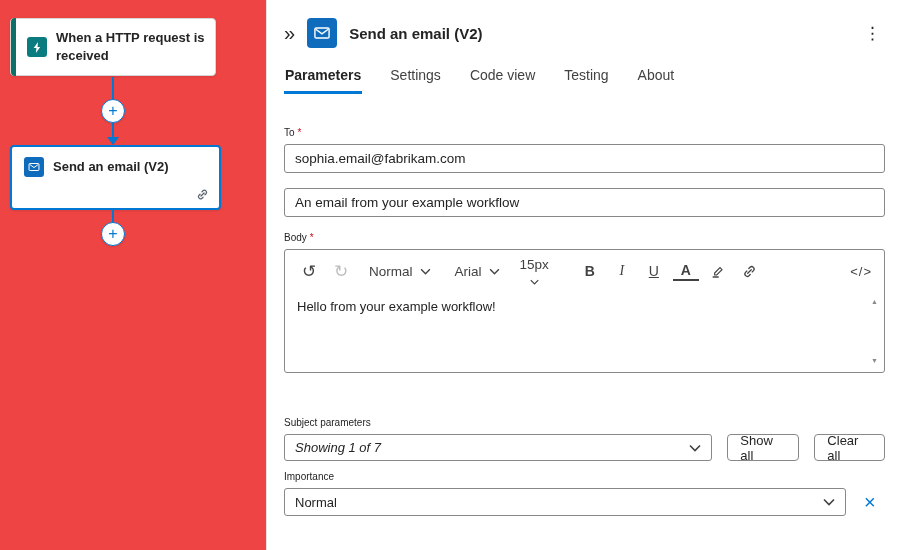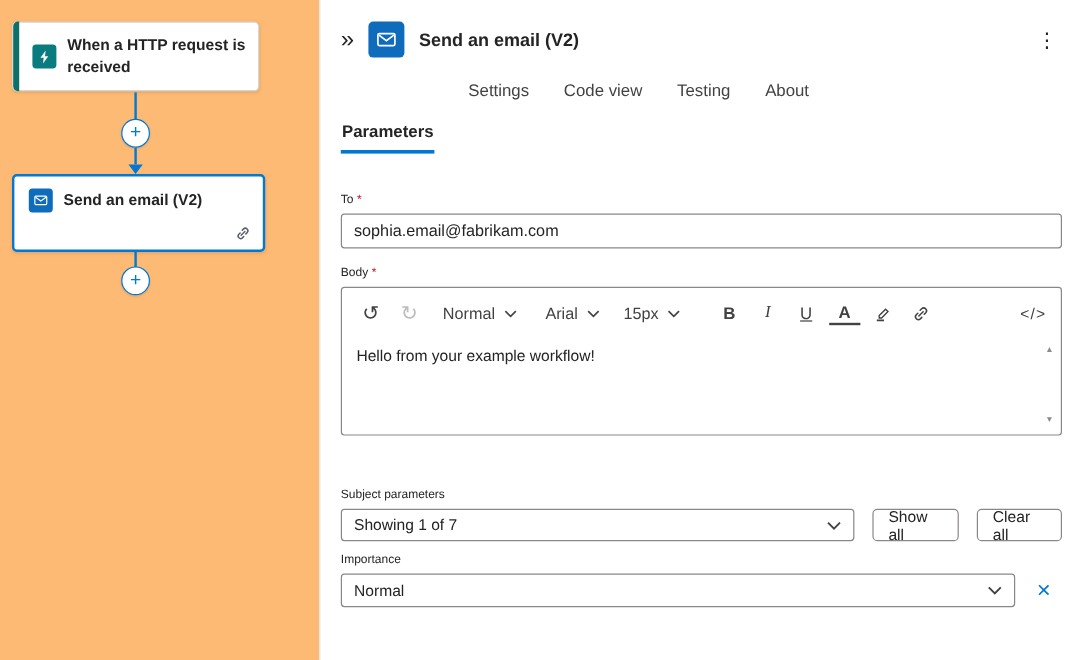--- a/index.html
+++ b/index.html
@@ -4,21 +4,21 @@
 <style>
   * { margin:0; padding:0; box-sizing:border-box; }
   html,body { width:900px; height:550px; }
   body {
     font-family:"Liberation Sans", sans-serif;
     background:#fff; color:#242424;
     position:relative; overflow:hidden;
   }
 
   
-  .canvas { position:absolute; left:0; top:0; width:266px; height:550px; background:#fdba74; }
+  .canvas { position:absolute; left:0; top:0; width:266px; height:550px; background:#ef4444; }
   .card { position:absolute; background:#fff; border:1px solid #d6d6d6; border-radius:4px;
           box-shadow:0 1px 3px rgba(0,0,0,.10); }
   .trigger-card { left:10px; top:18px; width:206px; height:58px;
           display:flex; align-items:center; gap:9px; padding:8px 10px 8px 16px; }
   .trigger-card::before { content:""; position:absolute; left:0; top:-1px; bottom:-1px; width:5px;
           background:#0e6e68; border-radius:4px 0 0 4px; }
   .card-icon { width:20px; height:20px; border-radius:3px; flex:0 0 auto;
           display:flex; align-items:center; justify-content:center; }
   .http-icon { background:#0a7c80; }
   .mail-icon { background:#0f6cbd; }
@@ -48,54 +48,54 @@
   .panel-header { display:flex; align-items:center; gap:12px; height:34px; }
   .collapse { font-size:20px; color:#242424; line-height:1; cursor:pointer; }
   .app-icon { width:30px; height:30px; border-radius:4px; background:#0f6cbd;
           display:flex; align-items:center; justify-content:center; }
   .panel-title { font-size:15px; font-weight:700; color:#242424; }
   .kebab { margin-left:auto; font-size:17px; color:#242424; cursor:pointer; padding:0 4px; }
 
   .tabs { display:flex; gap:27px; margin-top:13px; }
   .tab { font-size:14px; color:#424242; padding:4px 1px 8px; cursor:pointer;
          border-bottom:3px solid transparent; }
-  .tab.active { font-weight:700; color:#242424; border-bottom-color:#0078d4;margin-top:34px; }
+  .tab.active { font-weight:700; color:#242424; border-bottom-color:#0078d4; }
 
   .form { margin-top:33px; }
   .field { margin-bottom:15px; }
   .label { font-size:10px; color:#242424; margin-bottom:6px; }
   .req { color:#c50f1f; margin-left:3px; }
   .input { height:29px; border:1px solid #8a8886; border-radius:3px;
           display:flex; align-items:center; padding:0 10px; font-size:13.5px; color:#242424; }
 
   .editor { border:1px solid #8a8886; border-radius:3px; height:124px; position:relative; }
   .toolbar { display:flex; align-items:center; height:42px; padding:0 12px; color:#424242; }
   .tb { display:flex; align-items:center; justify-content:center; height:28px; cursor:pointer; }
   .undo { font-size:17px; width:24px; }
   .redo { font-size:17px; width:24px; color:#bdbdbd; margin-left:8px; }
   .dd { gap:7px; font-size:13.5px; padding:0 6px; }
-  .dd-style { margin-left:10px; } .dd-font { margin-left:12px; } .dd-size { margin-left:8px; }
+  .dd-style { margin-left:10px; } .dd-font { margin-left:12px; } .dd-size { margin-left:8px;flex-direction:column; }
   .fmt { width:26px; font-size:14px; }
   .fmt-group { display:flex; align-items:center; gap:6px; margin-left:22px; }
   .b { font-weight:700; }
   .i { font-style:italic; font-family:"Liberation Serif", serif; }
   .u { text-decoration:underline; }
   .a { font-weight:700; border-bottom:2px solid #424242; height:19px; }
   .spacer { flex:1; }
   .code { font-size:13px; letter-spacing:1px; color:#424242; cursor:pointer; }
   .editor-body { padding:7px 12px; font-size:13px; color:#242424; }
   .scroll-arrow { position:absolute; right:6px; font-size:7px; color:#8a8a8a; }
   .sa-up { top:48px; } .sa-down { bottom:8px; }
 
   .advanced { margin-top:44px; }
   .adv-row { display:flex; align-items:center; gap:15px; }
   .combo { height:27px; border:1px solid #8a8886; border-radius:3px; background:#fff;
           display:flex; align-items:center; justify-content:space-between;
           padding:0 10px; font-size:13px; color:#242424; cursor:pointer; }
-  .combo-adv { width:456px; }
+  .combo-adv { width:456px;font-style:italic; }
   .btn { height:27px; border:1px solid #8a8886; border-radius:4px; background:#fff;
          padding:0 12px; font-size:13px; color:#242424; display:flex; align-items:center; cursor:pointer; }
   .importance { margin-top:10px; }
   .imp-row { display:flex; align-items:center; }
   .combo-imp { width:562px; height:28px; }
   .clear-x { margin-left:18px; color:#0078d4; font-size:20px; line-height:1; cursor:pointer; }
 
   svg { display:block; }
 </style>
 </head>
@@ -171,20 +171,23 @@
     <div class="field">
       <div class="label">
         <span>To</span><span class="req">*</span>
       </div>
       <div class="input">
         <span>sophia.email@fabrikam.com</span>
       </div>
     </div>
 
     <div class="field">
+      <div class="input">
+        <span>An email from your example workflow</span>
+      </div>
     </div>
 
     <div class="field">
       <div class="label">
         <span>Body</span><span class="req">*</span>
       </div>
 
       <div class="editor">
         <div class="toolbar">
           <span class="tb undo">↺</span>

